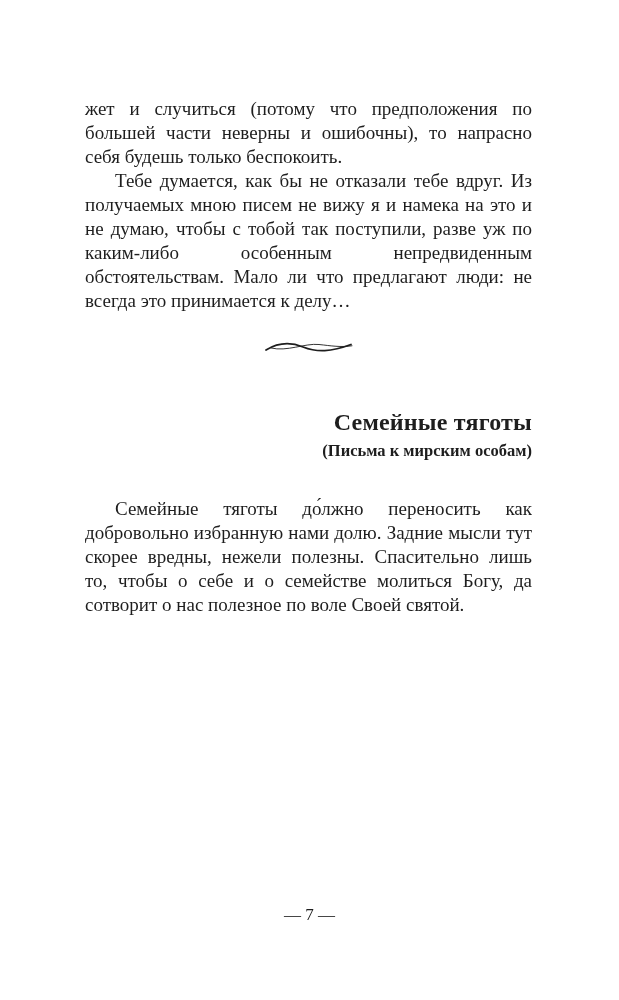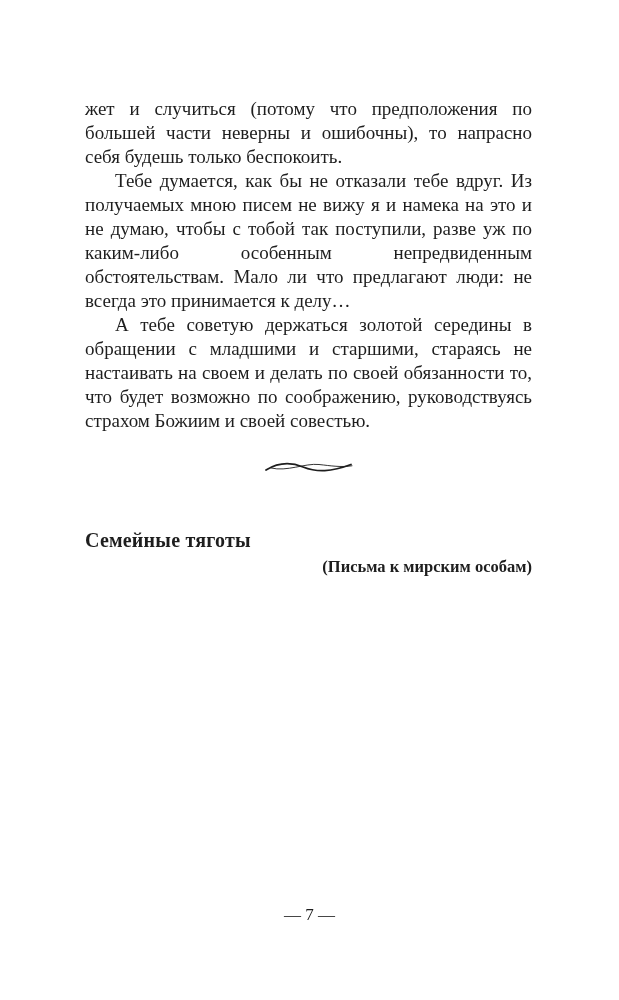--- a/index.html
+++ b/index.html
@@ -34,23 +34,23 @@
     margin-top: 24px;
     text-align: center;
     height: 18px;
   }
   .divider svg {
     display: inline-block;
     vertical-align: middle;
   }
   .section-title {
     margin: 54px 0 4px 0;
-    font-size: 20px;
+    font-size: 24px;
     font-weight: bold;
-    text-align: left;
+    text-align: right;
     letter-spacing: 0.2px;
   }
   .section-subtitle {
     margin-top: 5px;
     font-size: 16.5px;
     font-weight: bold;
     text-align: right;
   }
   .section-body {
     margin-top: 36px;
@@ -66,31 +66,33 @@
   }
 </style>
 </head>
 <body>
 
 <div class="page">
 
   <div class="text-block">
     <p class="para no-indent">жет и случиться (потому что предположения по большей части неверны и ошибочны), то напрасно себя будешь только беспокоить.</p>
     <p class="para">Тебе думается, как бы не отказали тебе вдруг. Из получаемых мною писем не вижу я и намека на это и не думаю, чтобы с тобой так поступили, разве уж по каким-либо особенным непредвиденным обстоятельствам. Мало ли что предлагают люди: не всегда это принимается к делу…</p>
-    <p class="para">А тебе советую держаться золотой середины в обращении с младшими и старшими, стараясь не настаивать на своем и делать по своей обязанности то, что будет возможно по соображению, руководствуясь страхом Божиим и своей совестью.</p>
   </div>
 
   <div class="divider">
     <span>
       <svg width="88" height="16" viewBox="0 0 88 16" aria-hidden="true">
         <path d="M1 11 C 14 3, 26 3, 38 8 C 52 13.5, 66 13, 86 5.5" stroke="#1e1e1e" stroke-width="1.7" fill="none" stroke-linecap="round"></path>
         <path d="M6 9 C 22 13, 40 4, 54 5.5 C 66 6.8, 76 8.5, 87 6.8" stroke="#1e1e1e" stroke-width="0.9" fill="none" stroke-linecap="round"></path>
       </svg>
     </span>
   </div>
 
   <h2 class="section-title">Семейные тяготы</h2>
   <div class="section-subtitle">(Письма к мирским особам)</div>
 
+  <div class="text-block section-body">
+    <p class="para">Семейные тяготы до́лжно переносить как добровольно избранную нами долю. Задние мысли тут скорее вредны, нежели полезны. Спасительно лишь то, чтобы о себе и о семействе молиться Богу, да сотворит о нас полезное по воле Своей святой.</p>
+  </div>
 
   <div class="page-number">— 7 —</div>
 
 </div>
 
 </body></html>

